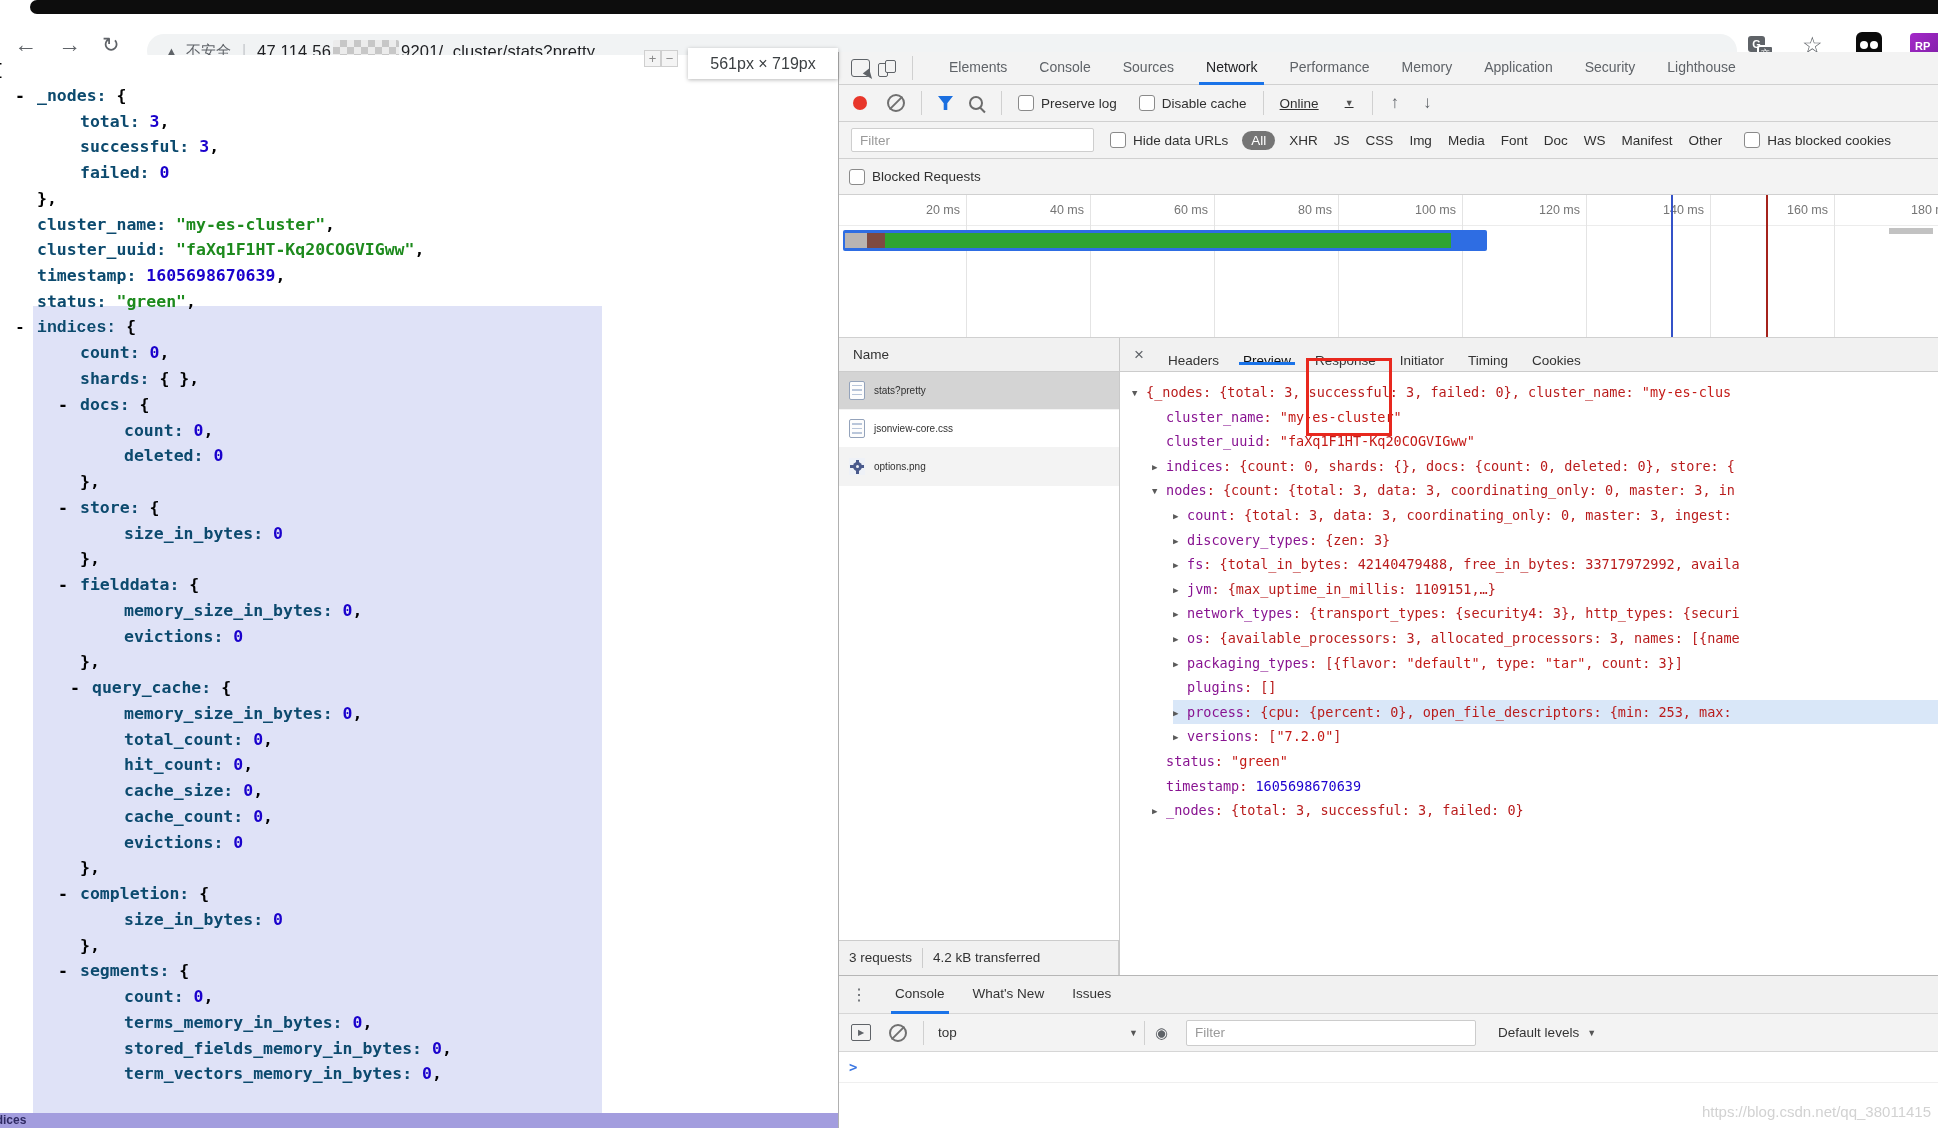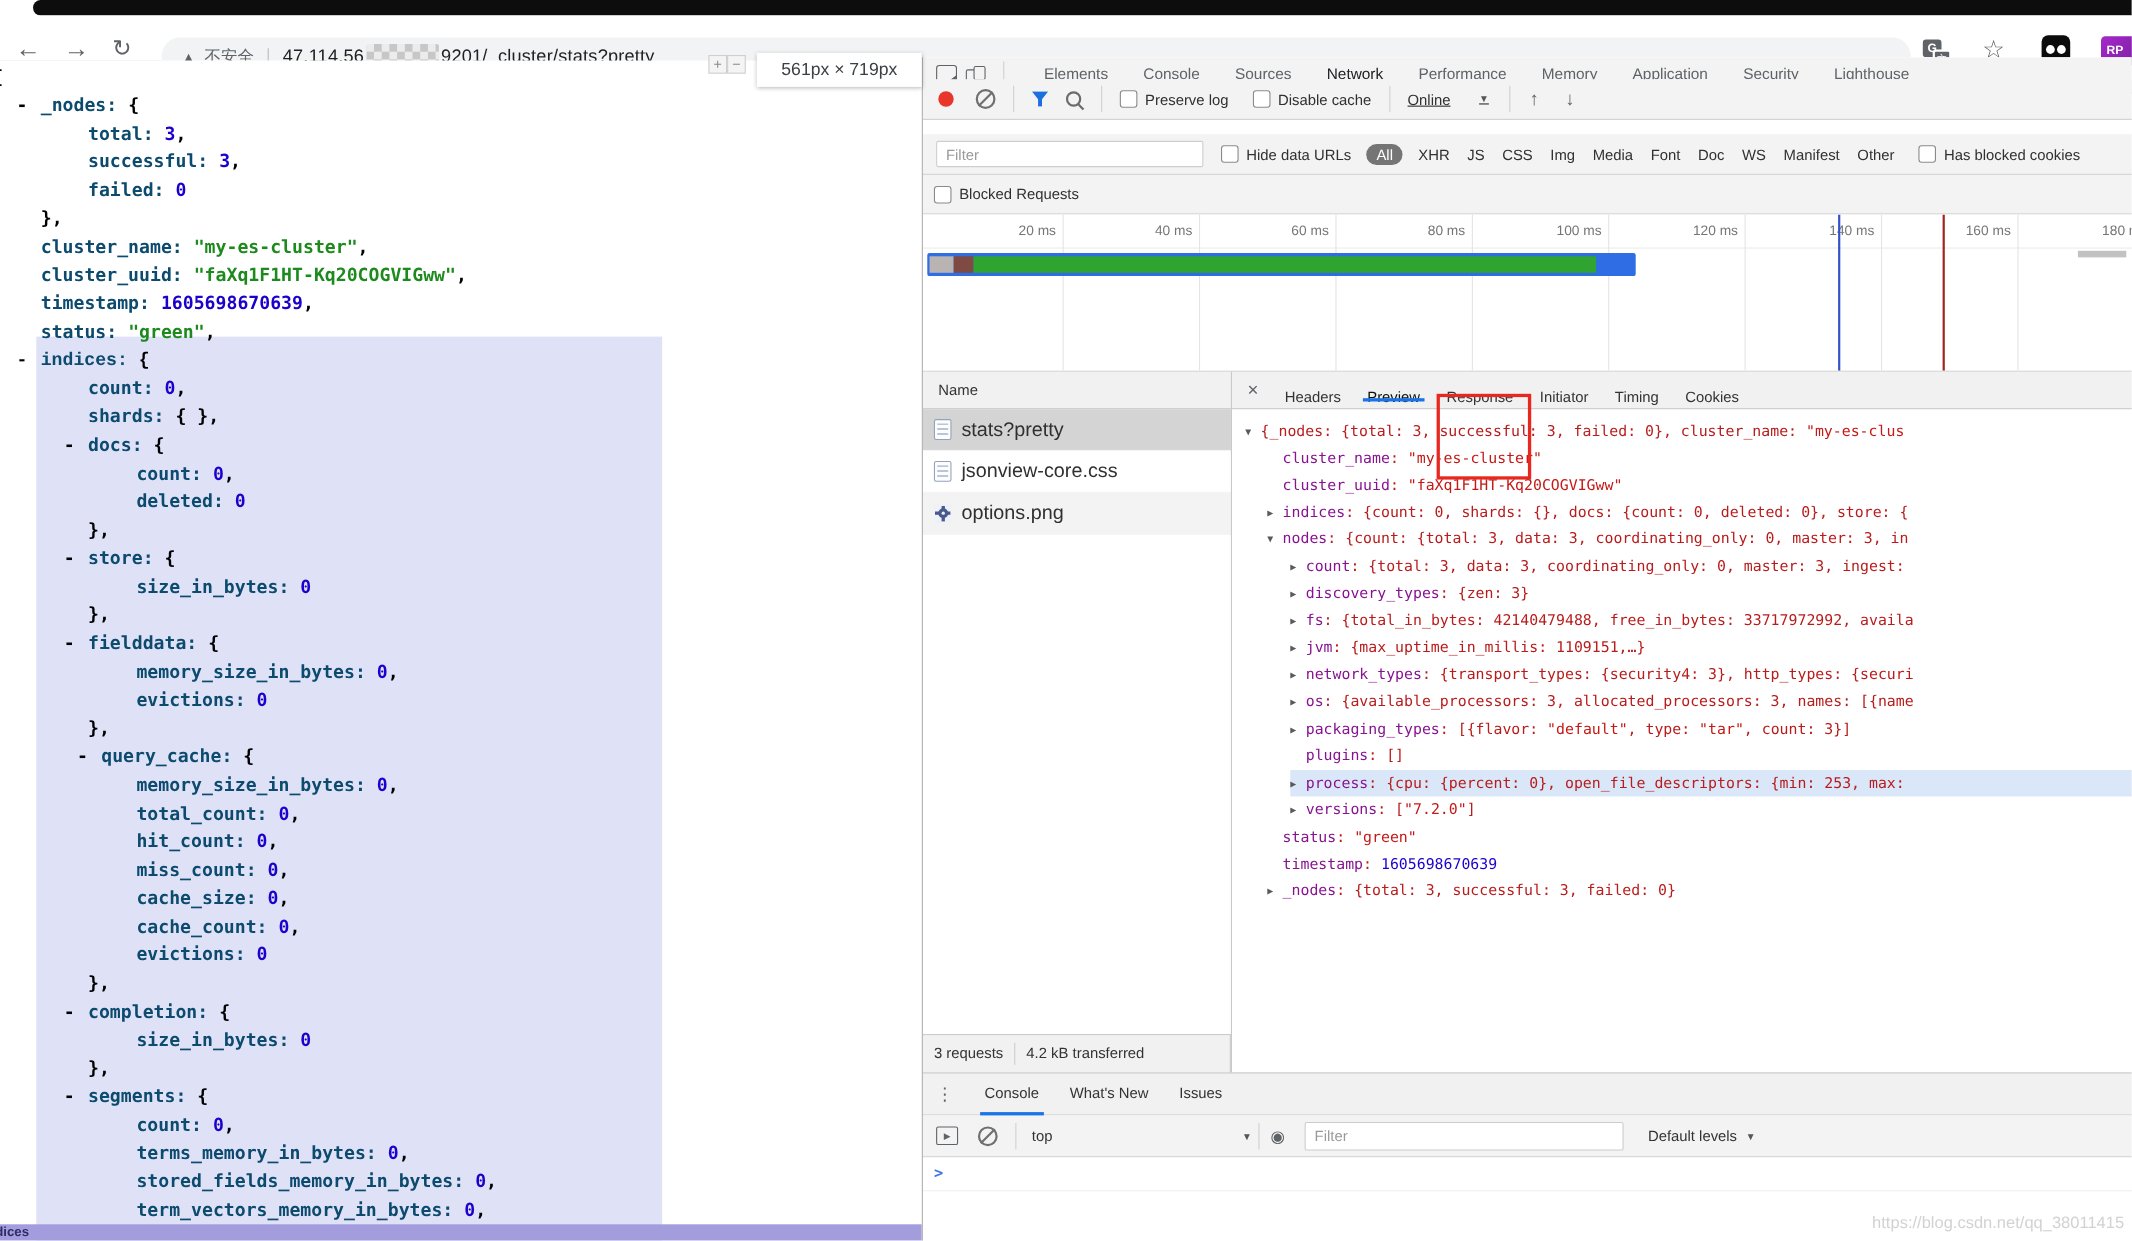--- a/index.html
+++ b/index.html
@@ -45,21 +45,21 @@
   .zoombtn{width:17px;height:17px;background:#f4f4f4;border:1px solid #cfcfcf;color:#8a8a8a;font-size:13px;
            text-align:center;line-height:15px;box-sizing:border-box;}
   .size-overlay{position:absolute;left:688px;top:48px;width:150px;height:31px;background:#fff;z-index:5;
                 box-shadow:0 1px 4px rgba(0,0,0,.28);color:#3c4043;font-size:16px;display:flex;align-items:center;justify-content:center;}
   
   .devtools{position:absolute;left:838px;top:52px;width:1100px;height:1076px;background:#fff;border-left:1px solid #b0b0b0;
             box-sizing:border-box;overflow:hidden;font-size:13.5px;}
   .dt-row{position:absolute;left:0;width:1100px;background:#f3f3f3;border-bottom:1px solid #d0d0d0;box-sizing:border-box;
           display:flex;align-items:center;}
   .dt-tabsrow{top:0;height:33px;}
-  .dt-actions{top:20px;height:37px;}
+  .dt-actions{top:33px;height:37px;}
   .dt-filterrow{top:70px;height:37px;}
   .dt-blockedrow{top:107px;height:36px;background:#f3f3f3;}
   .dt-tab{padding:0 13px;margin:0 3px;color:#5f6368;font-size:14px;height:33px;line-height:31px;position:relative;}
   .dt-tab.active{color:#202124;}
   .dt-tab.active::after{content:'';position:absolute;left:6px;right:6px;bottom:0;height:3px;background:#1a73e8;}
   .icon-inspect{width:17px;height:16px;border:1.6px solid #5f6368;border-radius:3px;position:relative;margin:0 8px 0 12px;}
   .icon-inspect::after{content:'';position:absolute;right:-4px;bottom:-4px;width:0;height:0;
        border-top:10px solid #5f6368;border-left:4.5px solid transparent;border-right:4.5px solid transparent;transform:rotate(-38deg);}
   .icon-device{width:18px;height:17px;position:relative;margin-right:10px;}
   .icon-device::before{content:'';position:absolute;left:0;bottom:0;width:8px;height:12px;border:1.6px solid #5f6368;border-radius:2px;}
@@ -89,21 +89,21 @@
   .tickline{position:absolute;left:0;top:30px;width:1100px;height:1px;background:#ececec;}
   .wbar{position:absolute;left:4px;top:35px;width:644px;height:21px;background:#2e6de3;border-radius:2px;}
   .wbar .seg{position:absolute;top:3px;height:15px;}
   .evline{position:absolute;top:0;bottom:0;width:2px;}
   .graybit{position:absolute;left:1050px;top:33px;width:44px;height:6px;background:#c2c2c2;}
   
   .colsep{position:absolute;left:280px;top:286px;width:1px;height:637px;background:#c9c9c9;z-index:4;}
   .name-header{position:absolute;left:0;top:286px;width:280px;height:34px;background:#f1f1f1;border-bottom:1px solid #ccc;
                box-sizing:border-box;display:flex;align-items:center;padding-left:14px;color:#333;}
   .req-rows{position:absolute;left:0;top:320px;width:280px;}
-  .req-row{height:38px;display:flex;align-items:center;padding-left:10px;gap:9px;color:#303030;font-size:18px;
+  .req-row{height:38px;display:flex;align-items:center;padding-left:10px;gap:9px;color:#303030;font-size:10px;
            border-bottom:1px solid #f3f3f3;box-sizing:border-box;}
   .req-row.sel{background:#d4d4d4;}
   .req-row.stripe{background:#f3f3f3;}
   .icon-doc{width:14px;height:17px;border:1px solid #94a3bb;border-radius:2px;background:#fdfdfd;position:relative;flex:none;}
   .icon-doc::after{content:'';position:absolute;left:2px;right:2px;top:3px;bottom:3px;
        background:repeating-linear-gradient(180deg,#b9c6da 0 1.5px,transparent 1.5px 4.5px);}
   .icon-gearwrap{width:16px;height:17px;position:relative;flex:none;background:#eef1f7;}
   .gear-core{position:absolute;left:3.5px;top:4px;width:9px;height:9px;border-radius:50%;background:#4a5a8c;}
   .gear-core::before{content:'';position:absolute;left:3px;top:-2.5px;width:3px;height:14px;background:#4a5a8c;}
   .gear-core::after{content:'';position:absolute;left:-2.5px;top:3px;width:14px;height:3px;background:#4a5a8c;}
@@ -194,21 +194,20 @@
       <div class="jline" style="padding-left: 124px;"><span class="jkey">size_in_bytes: </span><span class="jn">0</span></div>
       <div class="jline" style="padding-left: 80px;"><span class="jp">},</span></div>
       <div class="jline" style="padding-left: 80px;"><span class="jdash">- </span><span class="jkey">fielddata: </span><span class="jp">{</span></div>
       <div class="jline" style="padding-left: 124px;"><span class="jkey">memory_size_in_bytes: </span><span class="jn">0</span><span class="jp">,</span></div>
       <div class="jline" style="padding-left: 124px;"><span class="jkey">evictions: </span><span class="jn">0</span></div>
       <div class="jline" style="padding-left: 80px;"><span class="jp">},</span></div>
       <div class="jline" style="padding-left: 92px;"><span class="jdash">- </span><span class="jkey">query_cache: </span><span class="jp">{</span></div>
       <div class="jline" style="padding-left: 124px;"><span class="jkey">memory_size_in_bytes: </span><span class="jn">0</span><span class="jp">,</span></div>
       <div class="jline" style="padding-left: 124px;"><span class="jkey">total_count: </span><span class="jn">0</span><span class="jp">,</span></div>
       <div class="jline" style="padding-left: 124px;"><span class="jkey">hit_count: </span><span class="jn">0</span><span class="jp">,</span></div>
-      <div class="jline" style="padding-left: 124px;"><span class="jkey">miss_count: </span><span class="jn">0</span><span class="jp">,</span></div>
       <div class="jline" style="padding-left: 124px;"><span class="jkey">cache_size: </span><span class="jn">0</span><span class="jp">,</span></div>
       <div class="jline" style="padding-left: 124px;"><span class="jkey">cache_count: </span><span class="jn">0</span><span class="jp">,</span></div>
       <div class="jline" style="padding-left: 124px;"><span class="jkey">evictions: </span><span class="jn">0</span></div>
       <div class="jline" style="padding-left: 80px;"><span class="jp">},</span></div>
       <div class="jline" style="padding-left: 80px;"><span class="jdash">- </span><span class="jkey">completion: </span><span class="jp">{</span></div>
       <div class="jline" style="padding-left: 124px;"><span class="jkey">size_in_bytes: </span><span class="jn">0</span></div>
       <div class="jline" style="padding-left: 80px;"><span class="jp">},</span></div>
       <div class="jline" style="padding-left: 80px;"><span class="jdash">- </span><span class="jkey">segments: </span><span class="jp">{</span></div>
       <div class="jline" style="padding-left: 124px;"><span class="jkey">count: </span><span class="jn">0</span><span class="jp">,</span></div>
       <div class="jline" style="padding-left: 124px;"><span class="jkey">terms_memory_in_bytes: </span><span class="jn">0</span><span class="jp">,</span></div>

